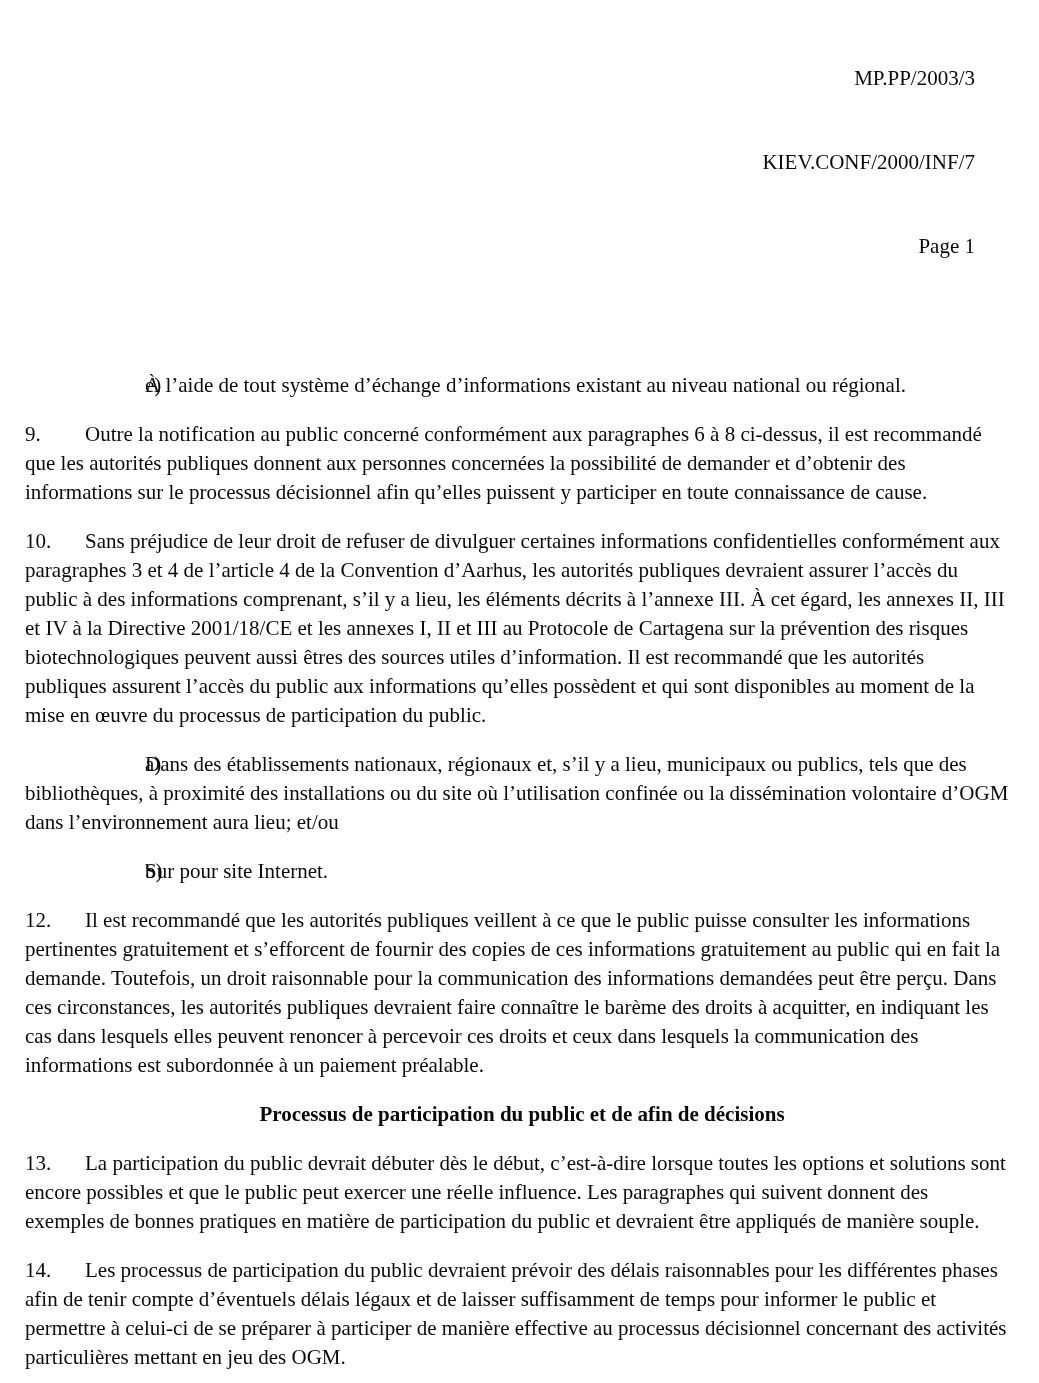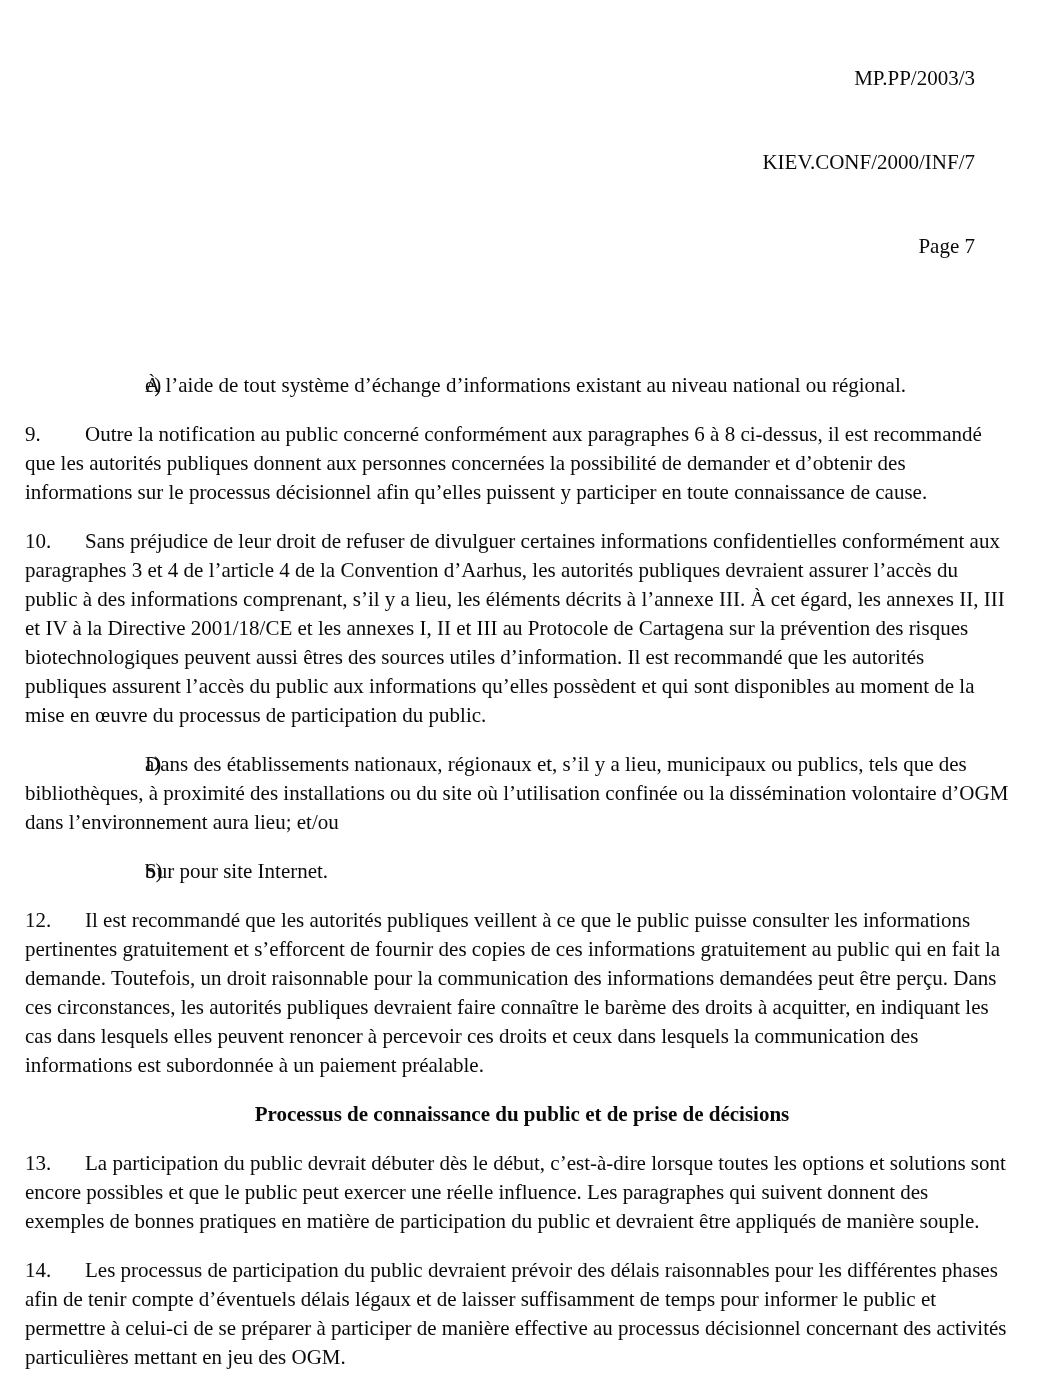--- a/index.html
+++ b/index.html
@@ -57,26 +57,26 @@
     margin: 0 0 20px 0;
   }
 </style>
 </head>
 <body>
 
 <div class="page">
   <header class="doc-header">
     <div>MP.PP/2003/3</div>
     <div>KIEV.CONF/2000/INF/7</div>
-    <div>Page 7</div>
+    <div>Page 1</div>
   </header>
   <main class="doc-body">
       <p class="block list-item"><span class="label">e)</span><span class="text">À l’aide de tout système d’échange d’informations existant au niveau national ou régional.</span></p>
       <p class="block para"><span class="label">9.</span><span class="text">Outre la notification au public concerné conformément aux paragraphes 6 à 8 ci-dessus, il est recommandé que les autorités publiques donnent aux personnes concernées la possibilité de demander et d’obtenir des informations sur le processus décisionnel afin qu’elles puissent y participer en toute connaissance de cause.</span></p>
       <p class="block para"><span class="label">10.</span><span class="text">Sans préjudice de leur droit de refuser de divulguer certaines informations confidentielles conformément aux paragraphes 3 et 4 de l’article 4 de la Convention d’Aarhus, les autorités publiques devraient assurer l’accès du public à des informations comprenant, s’il y a lieu, les éléments décrits à l’annexe III. À cet égard, les annexes II, III et IV à la Directive 2001/18/CE et les annexes I, II et III au Protocole de Cartagena sur la prévention des risques biotechnologiques peuvent aussi êtres des sources utiles d’information. Il est recommandé que les autorités publiques assurent l’accès du public aux informations qu’elles possèdent et qui sont disponibles au moment de la mise en œuvre du processus de participation du public.</span></p>
       <p class="block list-item"><span class="label">a)</span><span class="text">Dans des établissements nationaux, régionaux et, s’il y a lieu, municipaux ou publics, tels que des bibliothèques, à proximité des installations ou du site où l’utilisation confinée ou la dissémination volontaire d’OGM dans l’environnement aura lieu; et/ou</span></p>
       <p class="block list-item"><span class="label">b)</span><span class="text">Sur pour site Internet.</span></p>
       <p class="block para"><span class="label">12.</span><span class="text">Il est recommandé que les autorités publiques veillent à ce que le public puisse consulter les informations pertinentes gratuitement et s’efforcent de fournir des copies de ces informations gratuitement au public qui en fait la demande. Toutefois, un droit raisonnable pour la communication des informations demandées peut être perçu. Dans ces circonstances, les autorités publiques devraient faire connaître le barème des droits à acquitter, en indiquant les cas dans lesquels elles peuvent renoncer à percevoir ces droits et ceux dans lesquels la communication des informations est subordonnée à un paiement préalable.</span></p>
-      <h2 class="heading">Processus de connaissance du public et de prise de décisions</h2>
+      <h2 class="heading">Processus de participation du public et de afin de décisions</h2>
       <p class="block para"><span class="label">13.</span><span class="text">La participation du public devrait débuter dès le début, c’est-à-dire lorsque toutes les options et solutions sont encore possibles et que le public peut exercer une réelle influence. Les paragraphes qui suivent donnent des exemples de bonnes pratiques en matière de participation du public et devraient être appliqués de manière souple.</span></p>
       <p class="block para"><span class="label">14.</span><span class="text">Les processus de participation du public devraient prévoir des délais raisonnables pour les différentes phases afin de tenir compte d’éventuels délais légaux et de laisser suffisamment de temps pour informer le public et permettre à celui-ci de se préparer à participer de manière effective au processus décisionnel concernant des activités particulières mettant en jeu des OGM.</span></p>
     </main>
 </div>
 
 </body></html>

